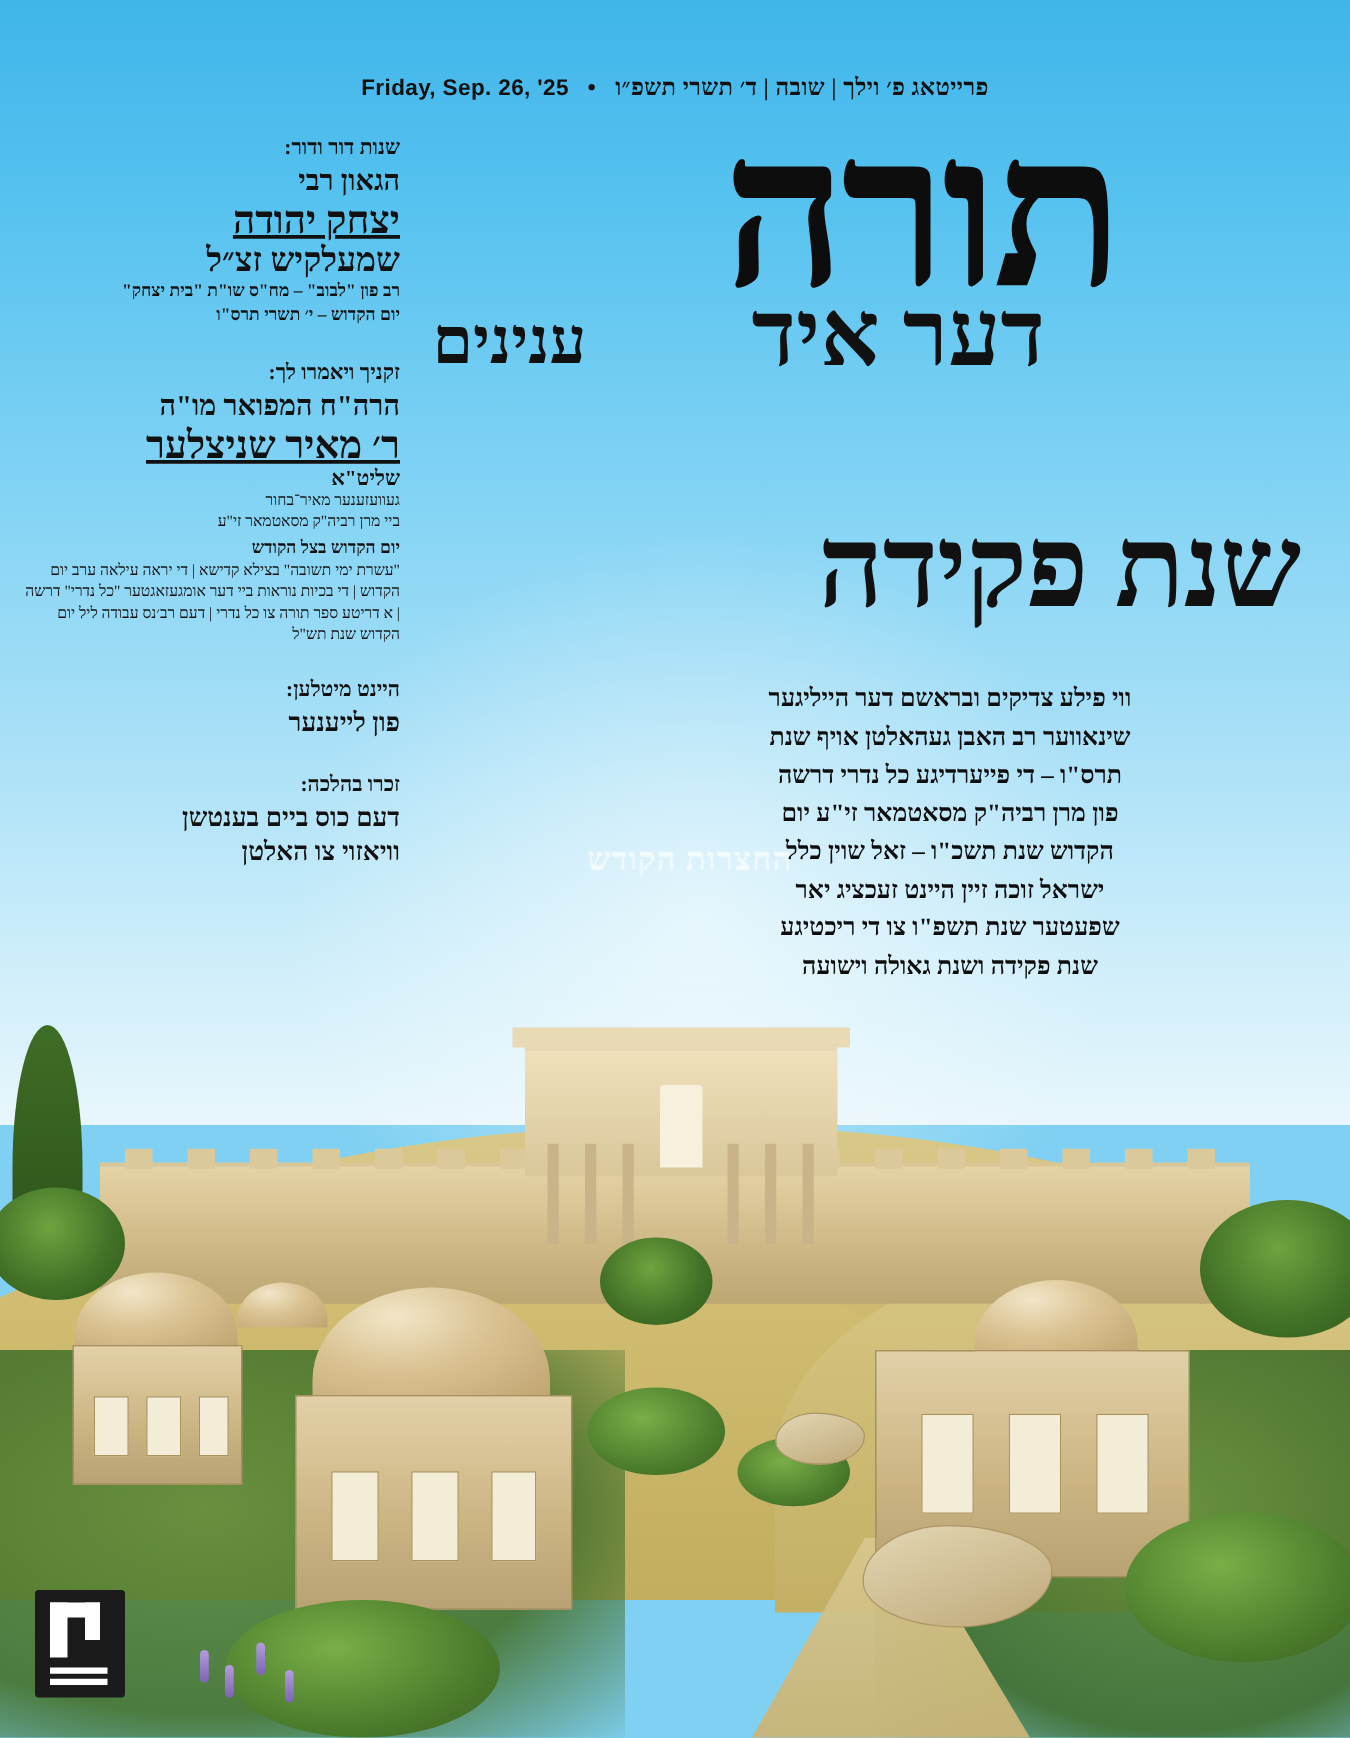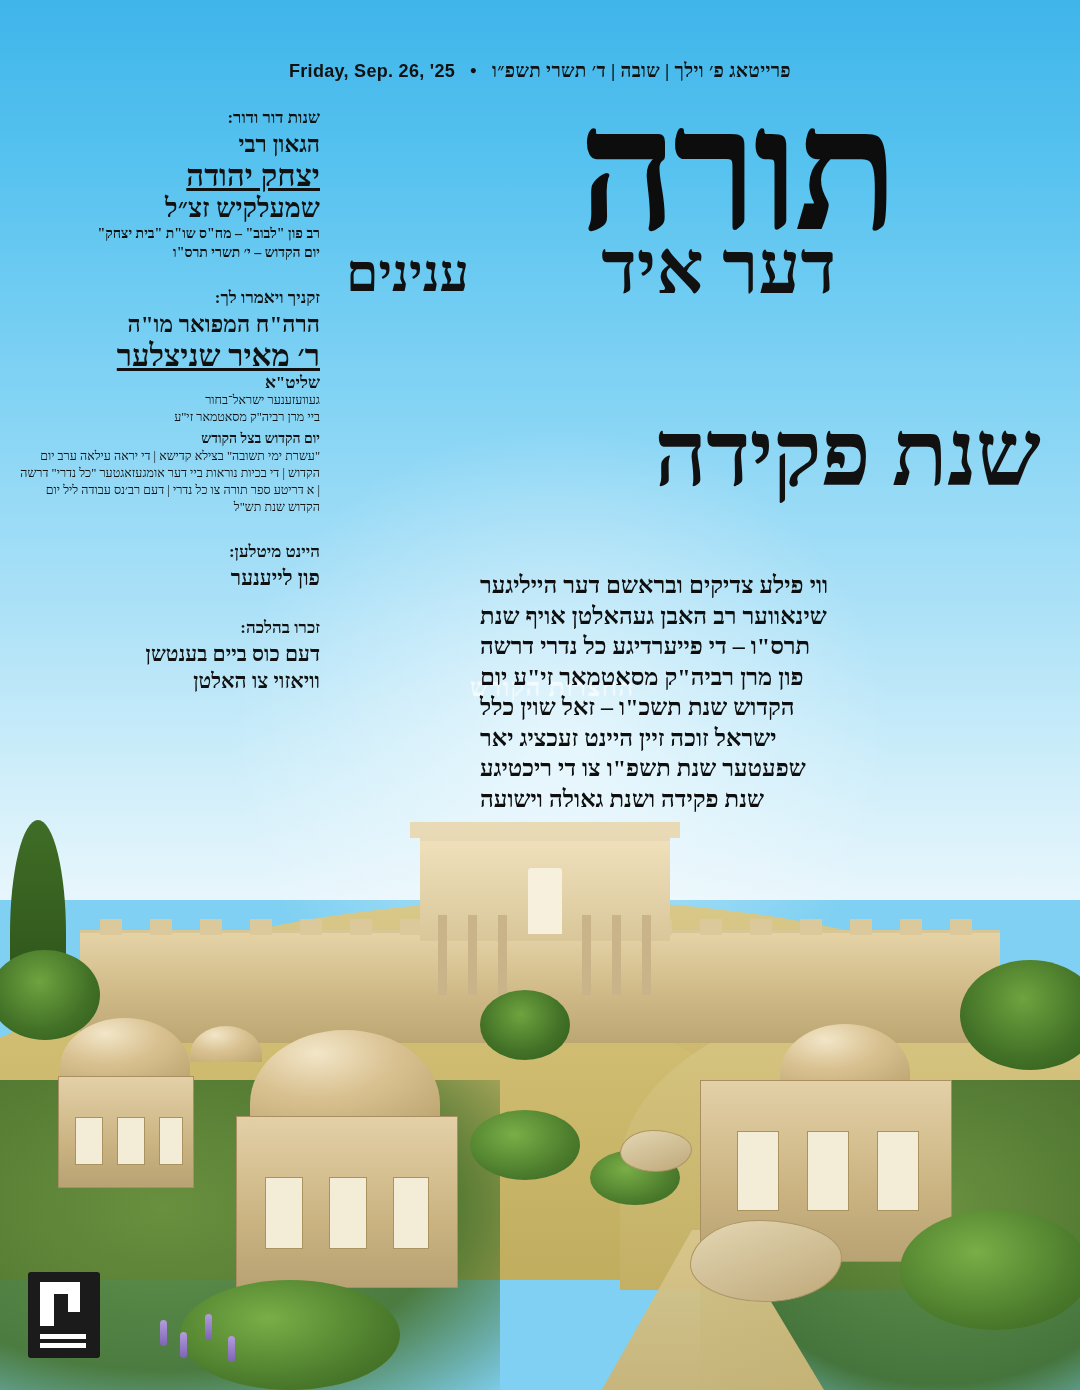--- a/index.html
+++ b/index.html
@@ -189,23 +189,23 @@
     position:absolute;right:40px;top:408px;width:620px;
     direction:rtl;text-align:right;color:#111;
   }
   .headline .h1{
     font-size:92px;font-weight:bold;line-height:92px;letter-spacing:-1px;
   }
   .headline .h2{
     font-size:46px;font-weight:bold;line-height:58px;margin-top:4px;
   }
   .body-text{
-    position:absolute;right:40px;top:570px;width:560px;
-    direction:rtl;text-align:left;color:#0e0e0e;
-    font-size:24px;line-height:30.5px;font-weight:bold;
+    position:absolute;right:40px;top:544px;width:560px;
+    direction:rtl;text-align:center;color:#0e0e0e;
+    font-size:20px;line-height:30.5px;font-weight:bold;
   }
 
   
   .logo{
     position:absolute;left:28px;top:1272px;width:72px;height:86px;
     background:#1b1b1b;border-radius:3px;
   }
   .logo .bar{position:absolute;background:#fff;}
 </style>
 </head>
@@ -316,21 +316,21 @@
       <div class="lc-big2">שמעלקיש זצ״ל</div>
       <div class="lc-small">רב פון "לבוב" – מח"ס שו"ת "בית יצחק"</div>
       <div class="lc-small">יום הקדוש – י׳ תשרי תרס"ו</div>
     </div>
 
     <div class="lc-block">
       <div class="lc-label">זקניך ויאמרו לך:</div>
       <div class="lc-line1">הרה"ח המפואר מו"ה</div>
       <div class="lc-big">ר׳ מאיר שניצלער</div>
       <div class="lc-small" style="font-size:17px">שליט"א</div>
-      <div class="lc-tiny">געוועזענער ישראל־בחור</div>
+      <div class="lc-tiny">געוועזענער מאיר־בחור</div>
       <div class="lc-tiny">ביי מרן רביה"ק מסאטמאר זי"ע</div>
       <div class="lc-small" style="margin-top:3px">יום הקדוש בצל הקודש</div>
       <div class="lc-tiny">"עשרת ימי תשובה" בצילא קדישא | די יראה עילאה ערב יום הקדוש | די בכיות נוראות ביי דער אומגעזאגטער "כל נדרי" דרשה | א דריטע ספר תורה צו כל נדרי | דעם רב׳נס עבודה ליל יום הקדוש שנת תש"ל</div>
     </div>
 
     <div class="lc-block">
       <div class="lc-label">היינט מיטלען:</div>
       <div class="lc-mid">פון לייענער</div>
     </div>
 

